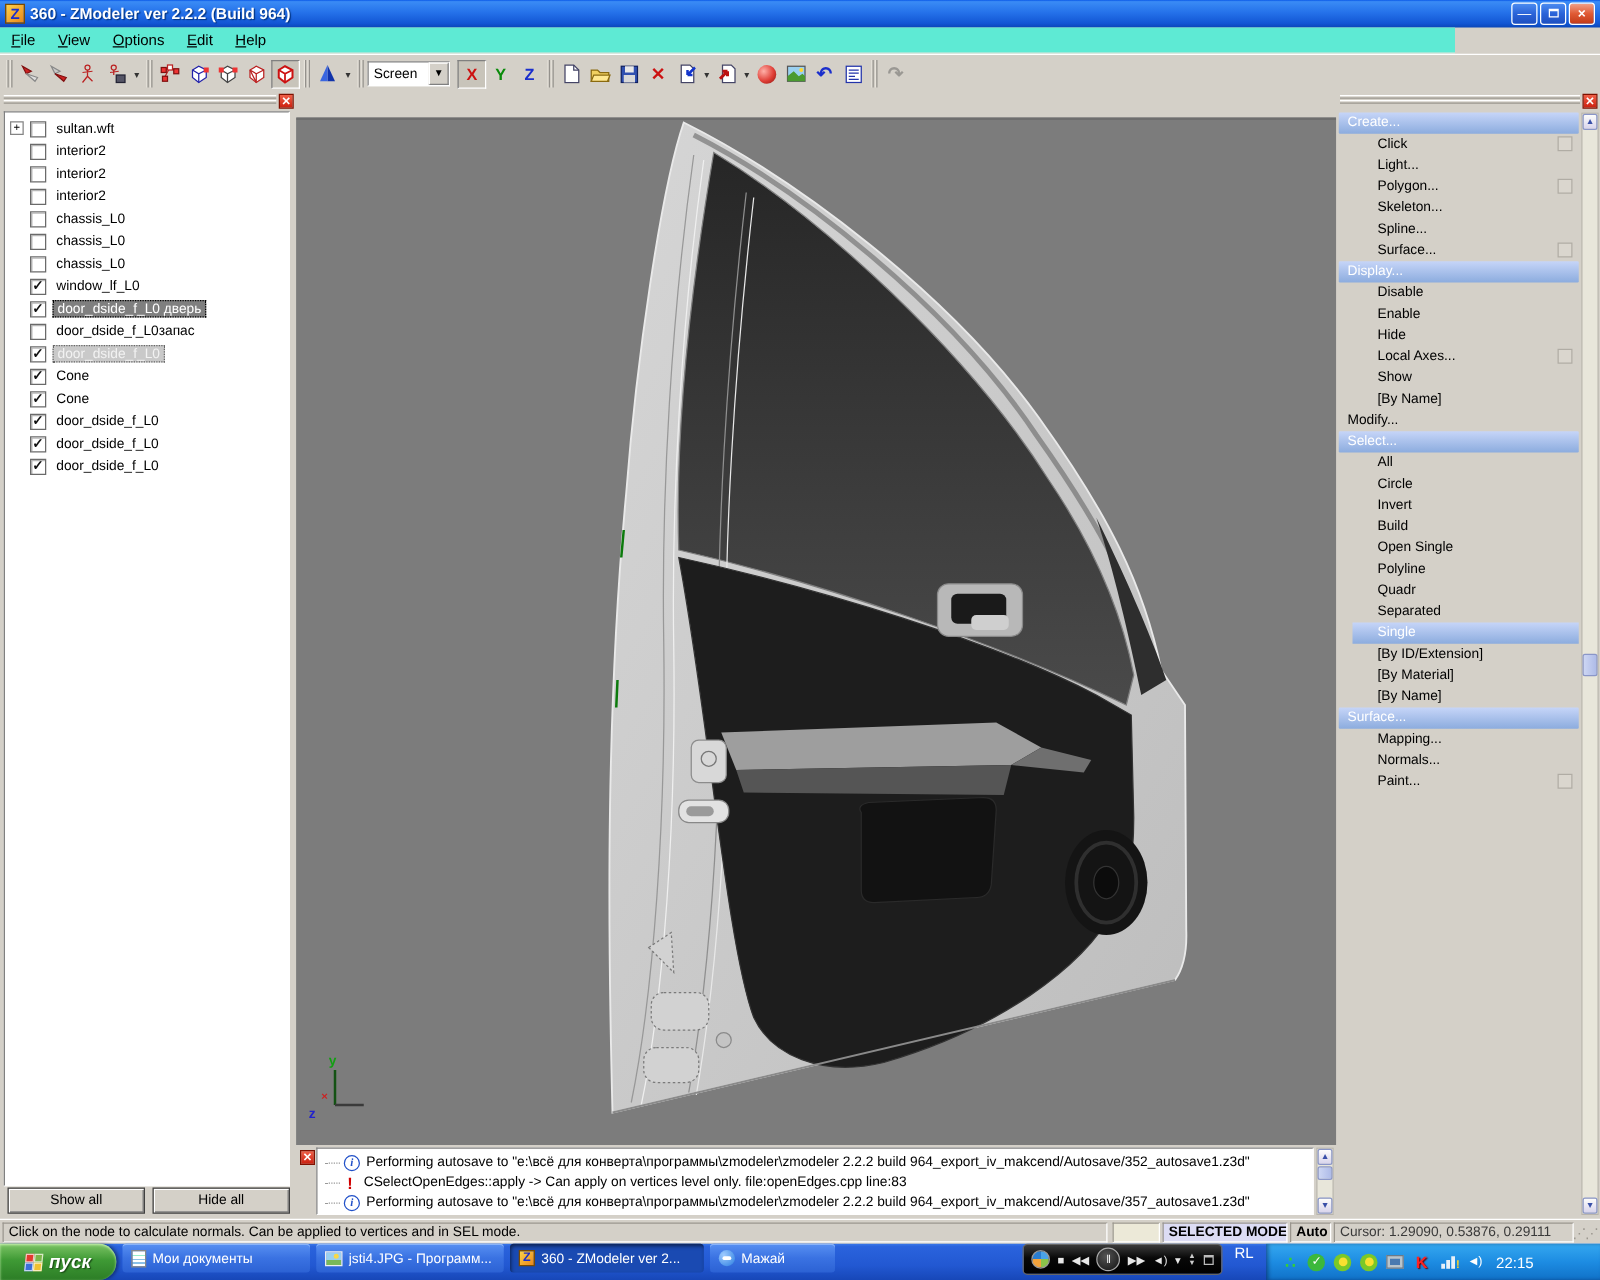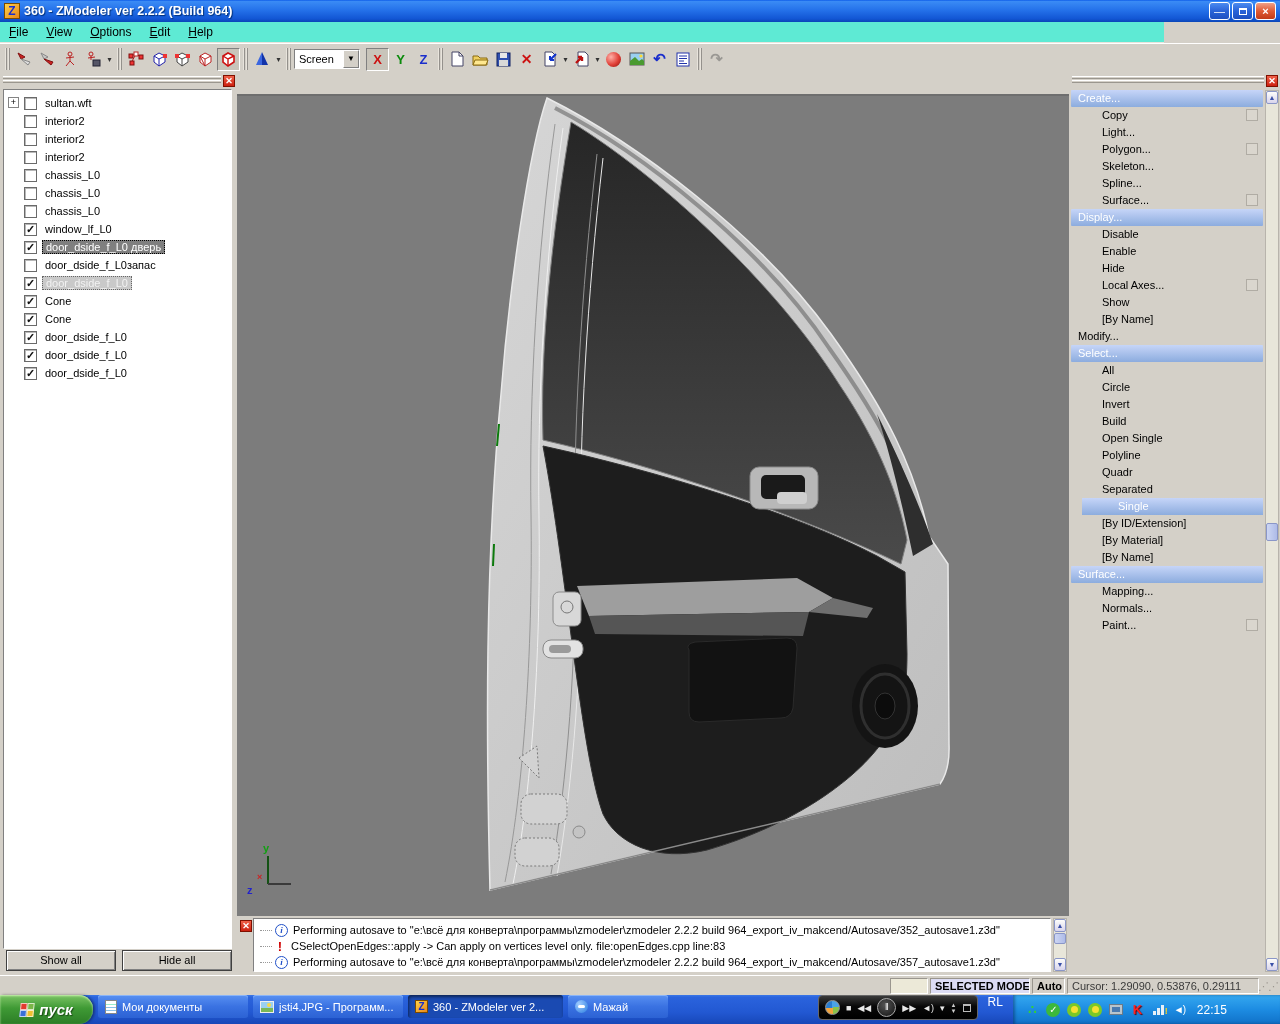--- a/index.html
+++ b/index.html
@@ -96,21 +96,21 @@
     border:1px solid #8a96c8; border-radius:2px; color:#3a50a8; font-size:7px; text-align:center; line-height:12px; }
   .sthumb { position:absolute; left:0; width:12px; background:linear-gradient(90deg,#cdd6f3,#aebbe8); border:1px solid #8a96c8; border-radius:2px; }
 
   
   #right-panel { left:1069px; top:74px; width:211px; height:901px; background:#d4d0c8; }
   #rp-list { position:absolute; left:2px; top:16px; width:192px; }
   .rp-row { height:17px; line-height:16px; font-size:11px; position:relative; white-space:nowrap; }
   .rp-header { background:linear-gradient(180deg,#c6d5f8,#8cacde); color:#fff; padding-left:7px; border-radius:1px; }
   .rp-plain { padding-left:7px; }
   .rp-item { padding-left:31px; }
-  .rp-item.selected { background:linear-gradient(180deg,#c6d5f8,#8cacde); color:#fff; margin-left:11px; padding-left:36px; }
+  .rp-item.selected { background:linear-gradient(180deg,#c6d5f8,#8cacde); color:#fff; margin-left:11px; padding-left:20px; }
   .rp-box { position:absolute; right:5px; top:2px; width:12px; height:12px; background:#dad6ce; border:1px solid #b0aca4; }
 
   
   #statusbar { left:0; top:975px; width:1280px; height:20px; background:#d4d0c8; border-top:1px solid #fff; }
   .scell { position:absolute; top:2px; height:16px; border:1px solid; border-color:#9a968e #fff #fff #9a968e;
     font-size:11px; line-height:14px; padding:0 4px; white-space:nowrap; overflow:hidden; }
   #st-mode { background:#dcdcf4; font-weight:bold; text-align:center; }
   #st-auto { font-weight:bold; text-align:center; }
   #st-cursor { color:#3a3a3a; }
   #st-grip { position:absolute; right:2px; top:4px; color:#9a968e; font-size:11px; letter-spacing:-1px; }
@@ -520,21 +520,21 @@
   <div id="right-panel" class="abs">
     <div class="dragstrip">
       <div class="lines">
           <div class="ln"></div>
           <div class="ln"></div>
         </div>
       <div class="xbtn">✕</div>
     </div>
     <div id="rp-list">
       <div class="rp-row rp-header">Create...</div>
-      <div class="rp-row rp-item"><span>Copy</span><span class="rp-box"></span></div>
+      <div class="rp-row rp-item"><span>Click</span><span class="rp-box"></span></div>
       <div class="rp-row rp-item">Light...</div>
       <div class="rp-row rp-item"><span>Polygon...</span><span class="rp-box"></span></div>
       <div class="rp-row rp-item">Skeleton...</div>
       <div class="rp-row rp-item">Spline...</div>
       <div class="rp-row rp-item"><span>Surface...</span><span class="rp-box"></span></div>
       <div class="rp-row rp-header">Display...</div>
       <div class="rp-row rp-item">Disable</div>
       <div class="rp-row rp-item">Enable</div>
       <div class="rp-row rp-item">Hide</div>
       <div class="rp-row rp-item"><span>Local Axes...</span><span class="rp-box"></span></div>
@@ -560,20 +560,21 @@
       <div class="rp-row rp-item"><span>Paint...</span><span class="rp-box"></span></div>
     </div>
     <div class="vscroll" style="left:196px; top:16px; height:882px;">
       <div class="sarrow" style="top:0">▲</div>
       <div class="sthumb" style="top:432px; height:18px"></div>
       <div class="sarrow" style="bottom:0">▼</div>
     </div>
   </div>
 
   <div id="statusbar" class="abs">
+    <div class="scell" style="left:2px; width:884px;">Click on the node to calculate normals. Can be applied to vertices and in SEL mode.</div>
     <div class="scell" style="left:890px; width:38px; background:#ece9d8;"></div>
     <div class="scell" id="st-mode" style="left:930px; width:100px;">SELECTED MODE</div>
     <div class="scell" id="st-auto" style="left:1032px; width:33px;">Auto</div>
     <div class="scell" id="st-cursor" style="left:1067px; width:192px;">Cursor: 1.29090, 0.53876, 0.29111</div>
     <div id="st-grip">⋰⋰</div>
   </div>
 
   <div id="taskbar" class="abs">
     <div id="startbtn">
       <span id="startflag">

